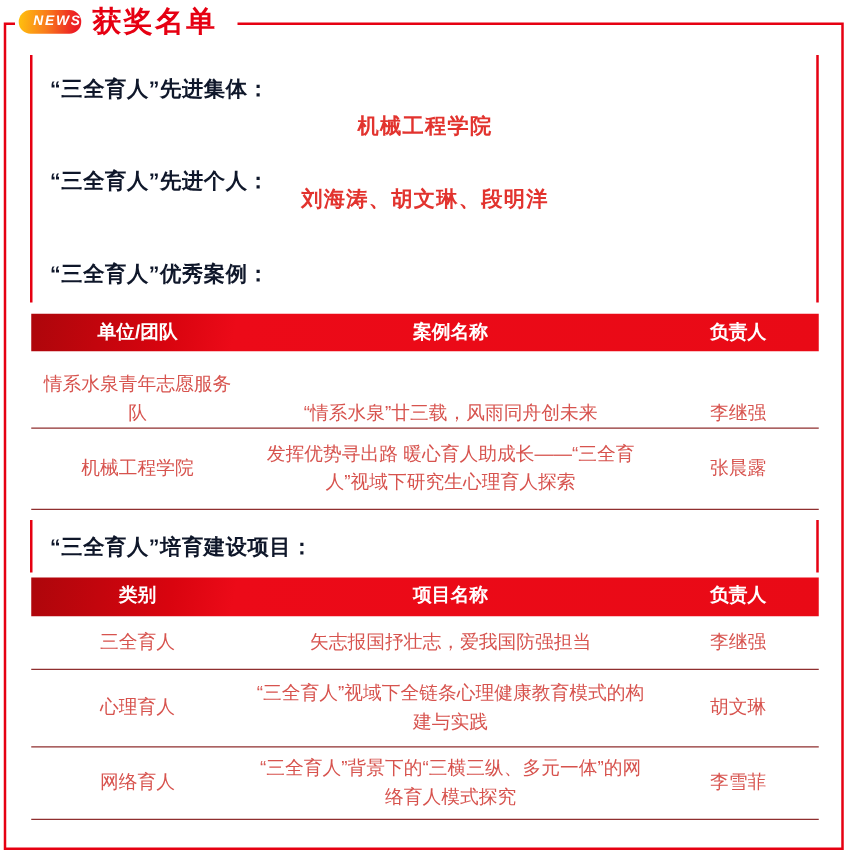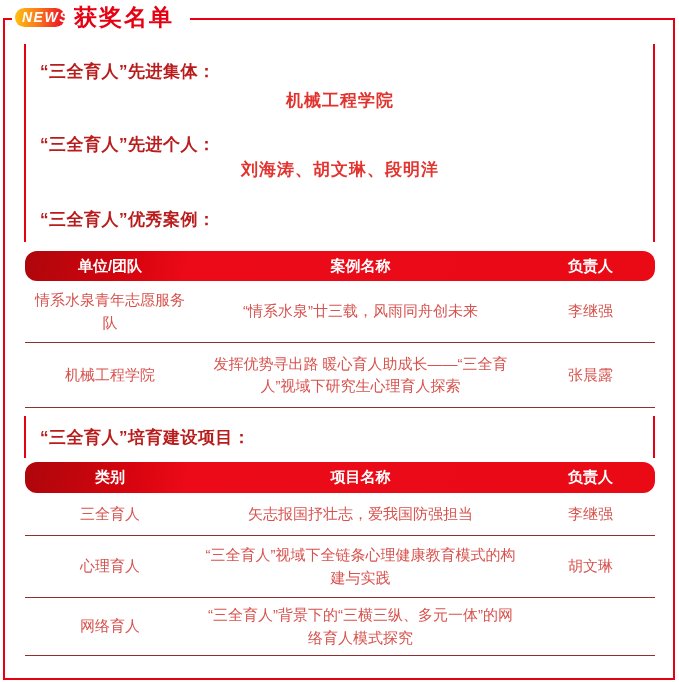--- a/index.html
+++ b/index.html
@@ -19,67 +19,67 @@
 
   
   .header-bar {
     position:absolute; top:0; left:12px; height:34px;
     background:#fff; display:flex; align-items:center; gap:9px;
     padding:0 16px 0 3px; z-index:3;
   }
   .news-badge {
     width:50px; height:19px; border-radius:10px;
     background:linear-gradient(95deg,#ffc20e 0%,#f97b1c 45%,#ec1c24 90%);
-    color:#fff; font-size:14px; font-weight:bold; font-style:italic;
+    color:#fff; font-size:11px; font-weight:bold; font-style:italic;
     letter-spacing:1.5px; display:flex; align-items:center; justify-content:center;
     flex:0 0 auto;
     padding-left:12px;
   }
   .page-title {
     font-size:23px; font-weight:bold; color:#e60012; letter-spacing:2px;
     white-space:nowrap;
   }
 
   
   .accent { position:absolute; width:2px; background:#e60012; }
   .acc-l1 { left:24px;  top:44px;  height:198px; }
   .acc-r1 { left:653px; top:44px;  height:198px; }
   .acc-l2 { left:24px;  top:416px; height:42px; }
   .acc-r2 { left:653px; top:416px; height:42px; }
 
   .sec-heading {
     position:absolute; left:40px;
-    font-size:17px; font-weight:bold; color:#b91c1c; letter-spacing:0.5px;
+    font-size:17px; font-weight:bold; color:#0f172a; letter-spacing:0.5px;
     white-space:nowrap;
   }
   .sec-value {
     position:absolute; left:25px; width:630px; text-align:center;
     font-size:17px; font-weight:bold; color:#e2332e; letter-spacing:1px;
   }
 
   
   .award-table { position:absolute; left:25px; width:630px; border-bottom:1px solid #8f2f2f; }
   .thead {
     display:flex; align-items:center; height:30px;
     background:linear-gradient(100deg,#ad060b 0%,#d9040f 18%,#ec0a18 26%,#e90a16 100%);
-    color:#ffffff; font-size:15px; font-weight:bold;border-radius:12px;
+    color:#ffffff; font-size:15px; font-weight:bold;
   }
   .trow {
     display:flex; align-items:stretch;
     color:#d7534e; font-size:15px;
   }
   .trow + .trow { border-top:1px solid #8f2f2f; }
   .cell {
     display:flex; align-items:center; justify-content:center;
     text-align:center; padding:0 9px; line-height:1.5;
   }
   .c1 { width:27%; }
   .c2 { width:52.5%; }
   .c3 { width:20.5%;font-family:Liberation Serif, serif; } .h31 { height:31px;align-items:center; }
-  .r61 { height:61px; } .r65 { height:65px; }
+  .r61 { height:61px;align-items:flex-end; } .r65 { height:65px; }
   .r42 { height:42px; } .r62 { height:62px; } .r58 { height:58px; }
 </style>
 </head>
 <body>
 
 <div class="page">
 
   <div class="frame"></div>
 
   <div class="header-bar">
@@ -89,21 +89,21 @@
 
   <div class="accent acc-l1"></div>
   <div class="accent acc-r1"></div>
   <div class="accent acc-l2"></div>
   <div class="accent acc-r2"></div>
 
   <div class="sec-heading" style="top:60px">“三全育人”先进集体：</div>
   <div class="sec-value" style="top:89px">机械工程学院</div>
 
   <div class="sec-heading" style="top:133px">“三全育人”先进个人：</div>
-  <div class="sec-value" style="top:158px">刘海涛、胡文琳、段明洋</div>
+  <div class="sec-value" style="top:148px">刘海涛、胡文琳、段明洋</div>
 
   <div class="sec-heading" style="top:208px">“三全育人”优秀案例：</div>
 
   <div class="award-table" style="top:251px">
     <div class="thead">
       <span class="cell c1">单位/团队</span>
       <span class="cell c2">案例名称</span>
       <span class="cell c3">负责人</span>
     </div>
     <div class="trow r61">
@@ -132,16 +132,17 @@
       <div class="cell c3">李继强</div>
     </div>
     <div class="trow r62">
       <div class="cell c1">心理育人</div>
       <div class="cell c2">“三全育人”视域下全链条心理健康教育模式的构建与实践</div>
       <div class="cell c3">胡文琳</div>
     </div>
     <div class="trow r58">
       <div class="cell c1">网络育人</div>
       <div class="cell c2">“三全育人”背景下的“三横三纵、多元一体”的网络育人模式探究</div>
+      <div class="cell c3">李雪菲</div>
     </div>
   </div>
 
 </div>
 
 </body></html>

